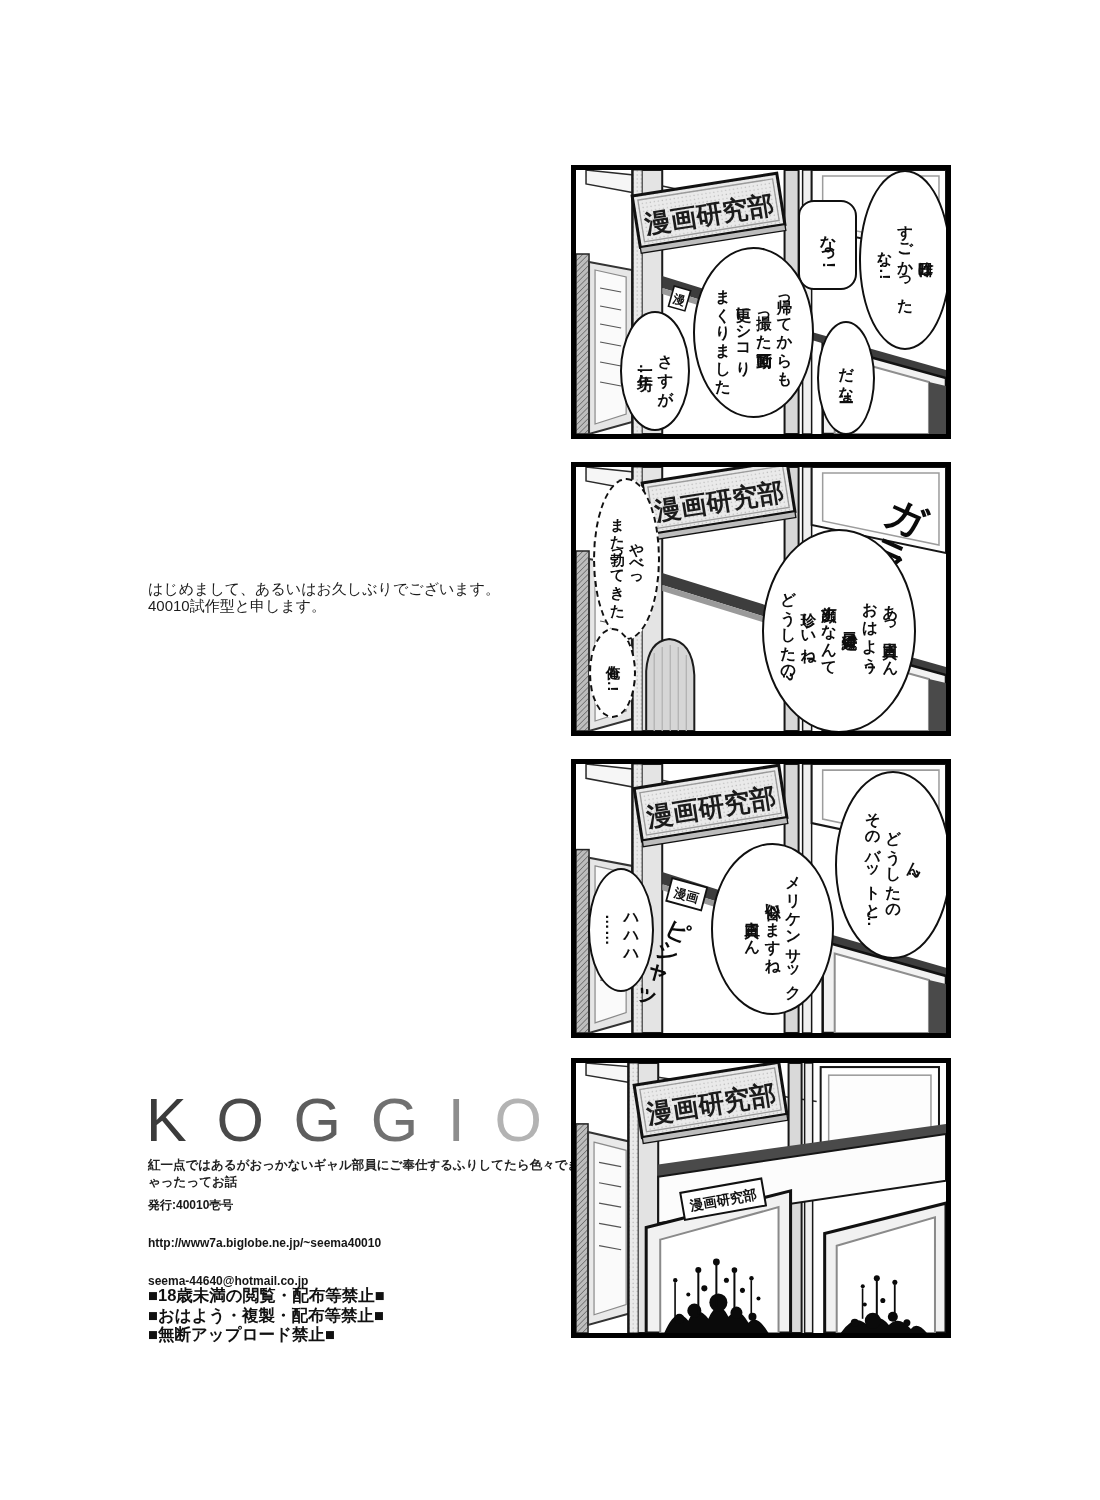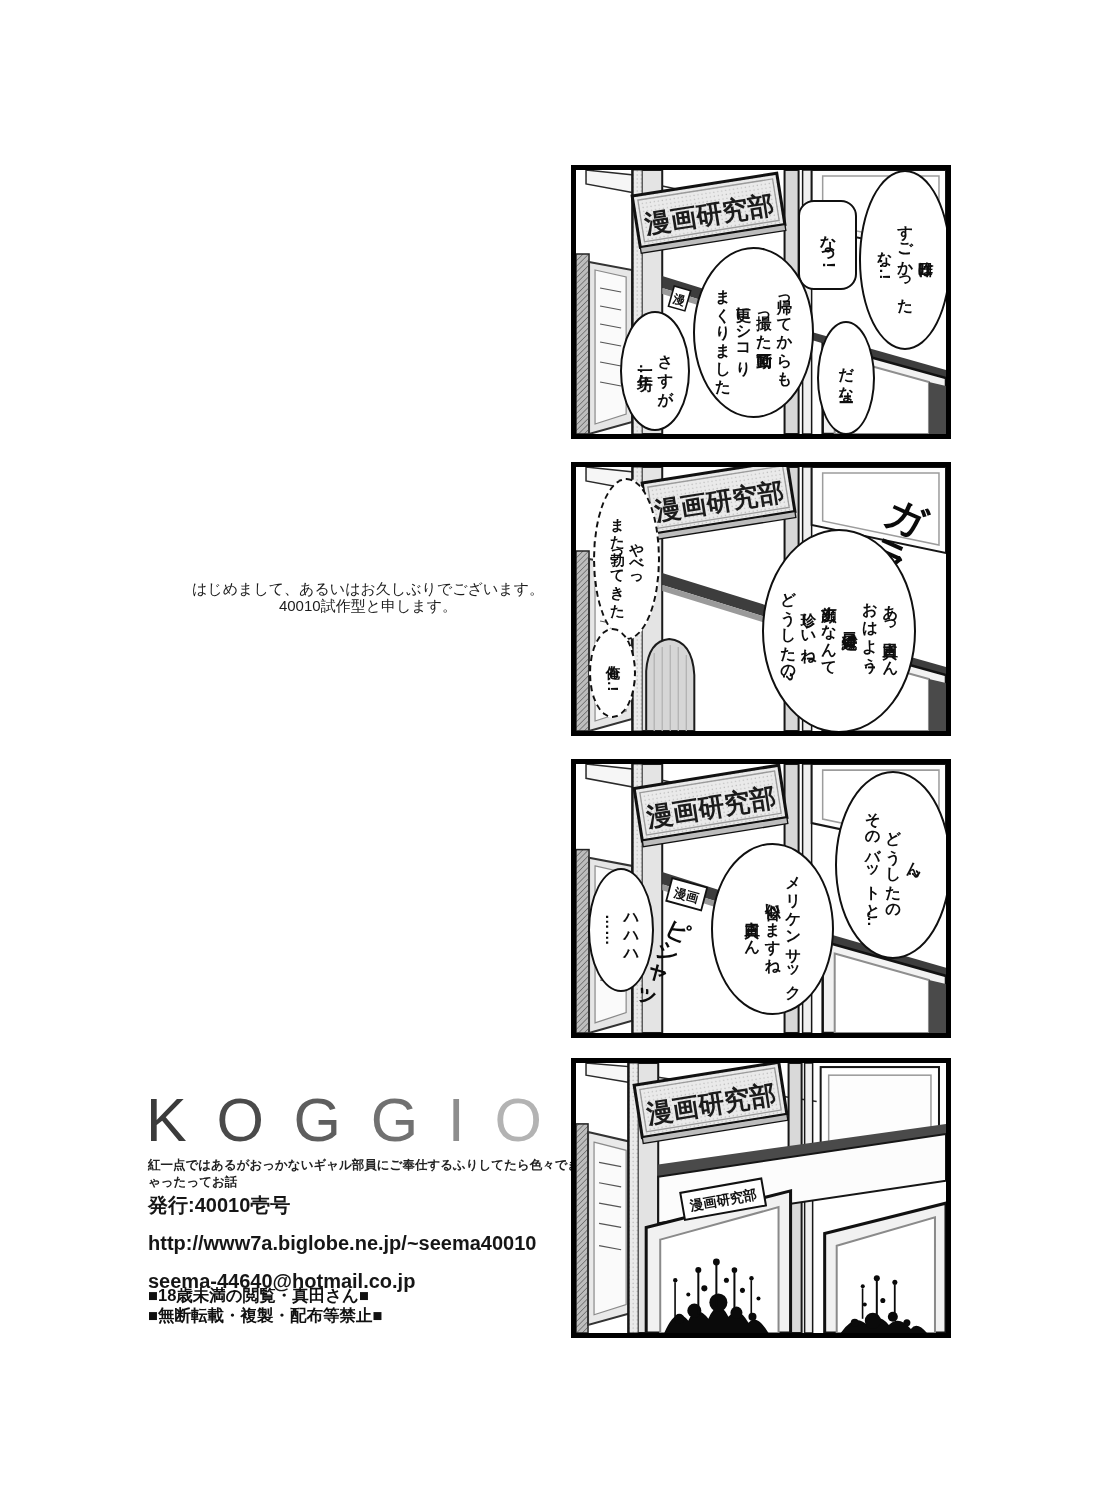--- a/index.html
+++ b/index.html
@@ -6,32 +6,32 @@
   body{
     width:1100px;height:1500px;background:#fff;position:relative;
     font-family:"Liberation Sans","DejaVu Sans",sans-serif;color:#1a1a1a;
     overflow:hidden;
   }
   .page{position:absolute;left:0;top:0;width:1100px;height:1500px;background:#fff;}
 
   
   .afterword{position:absolute;left:148px;top:580px;width:440px;
     font-size:15px;line-height:17.2px;color:#1c1c1c;}
-  .afterword p{margin:0 0 12px 0;white-space:pre-line;text-align:center;}
+  .afterword p{margin:0 0 12px 0;white-space:pre-line;}
 
   .logo-row{position:absolute;left:146px;top:1090px;width:396px;height:62px;
     display:flex;justify-content:space-between;align-items:flex-start;
     font-size:61px;line-height:60px;font-weight:500;letter-spacing:0;}
   .logo-row span{display:block;}
 
   .tagline{position:absolute;left:148px;top:1157px;width:450px;
     font-size:12.5px;font-weight:700;color:#222;}
 
   .pub{position:absolute;left:148px;top:1177px;width:430px;
-    font-size:20px;line-height:19px;font-weight:700;white-space:pre-line;color:#161616;}
+    font-size:12px;line-height:19px;font-weight:700;white-space:pre-line;color:#161616;}
   .pub div{margin:0;}
 
   .warnings{position:absolute;left:148px;top:1286px;width:430px;
     font-size:16.5px;line-height:19.5px;font-weight:700;color:#111;}
 
   
   .panel{position:absolute;left:571px;width:380px;border:5px solid #000;
     background:#fff;box-sizing:border-box;overflow:hidden;}
   #panel1{top:165px;height:274px;}
   #panel2{top:462px;height:274px;}
@@ -76,22 +76,23 @@
   </div>
   <div class="tagline">紅一点ではあるがおっかないギャル部員にご奉仕するふりしてたら色々できちゃったってお話</div>
 
   <div class="pub">
     <div>発行:40010壱号</div>
     <div>http://www7a.biglobe.ne.jp/~seema40010</div>
     <div>seema-44640@hotmail.co.jp</div>
   </div>
 
   <div class="warnings">
-    <div>■18歳未満の閲覧・真田さん■</div>
-    <div>■無断転載・複製・配布等禁止■</div>
+    <div>■18歳未満の閲覧・配布等禁止■</div>
+    <div>■おはよう・複製・配布等禁止■</div>
+    <div>■無断アップロード禁止■</div>
   </div>
 
   <div class="panel" id="panel1">
     <svg class="art" viewBox="0 0 369 264" preserveAspectRatio="none">
       <defs>
         <pattern id="hatch" width="4" height="4" patternUnits="userSpaceOnUse" patternTransform="rotate(45)">
           <rect width="4" height="4" fill="#bdbdbd"></rect>
           <line x1="0" y1="0" x2="0" y2="4" stroke="#6f6f6f" stroke-width="1.6"></line>
         </pattern>
         <pattern id="dots" width="4" height="4" patternUnits="userSpaceOnUse">

